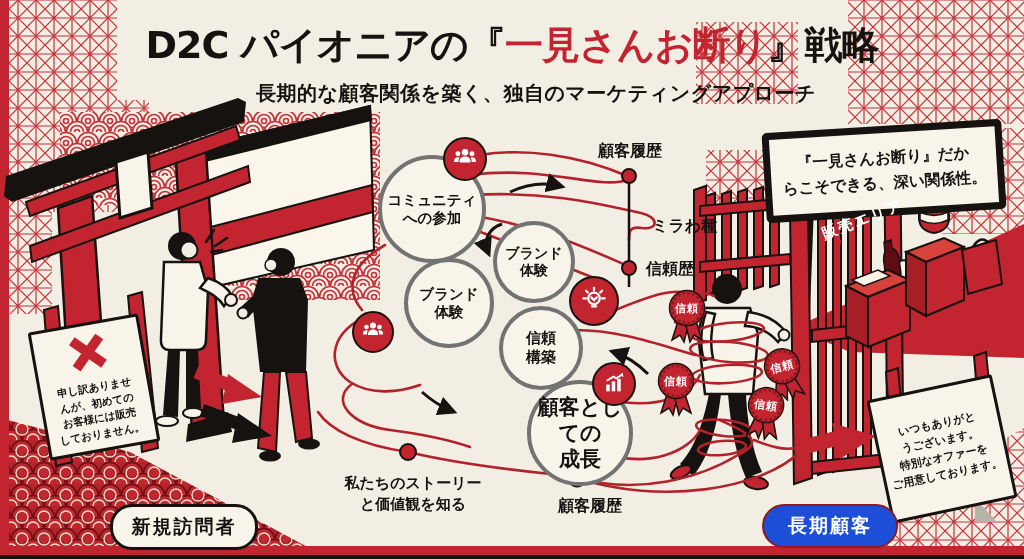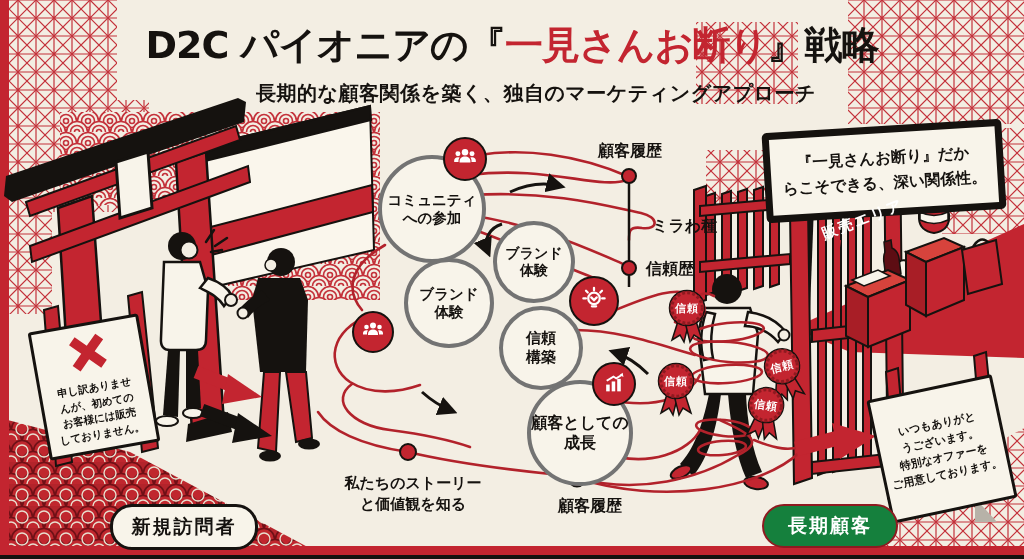--- a/index.html
+++ b/index.html
@@ -277,21 +277,21 @@
 <div class="abs subtitle">長期的な顧客関係を築く、独自のマーケティングアプローチ</div>
 
 <div class="abs node" style="left:378px;top:155px;width:100px;height:100px;font-size:14.5px;">コミュニティ
 への参加</div>
 <div class="abs node" style="left:493px;top:221px;width:74px;height:74px;font-size:14px;">ブランド
 体験</div>
 <div class="abs node" style="left:404px;top:258px;width:82px;height:82px;font-size:14.5px;">ブランド
 体験</div>
 <div class="abs node" style="left:499px;top:306px;width:76px;height:76px;font-size:15px;">信頼
 構築</div>
-<div class="abs node" style="left:527px;top:380px;width:98px;height:98px;font-size:16px;">顧客としての
+<div class="abs node" style="left:527px;top:380px;width:98px;height:98px;font-size:21px;">顧客としての
 成長</div>
 
 <div class="abs badge" style="left:443px;top:137px;width:40px;height:40px;">
   <span><svg width="26" height="26" viewBox="0 0 24 24">
           <g fill="#fff">
             <circle cx="12" cy="7.5" r="3"></circle>
             <circle cx="5.5" cy="9" r="2.3"></circle>
             <circle cx="18.5" cy="9" r="2.3"></circle>
             <path d="M12 11.5c-2.9 0-5 1.8-5 4.2v1.3h10v-1.3c0-2.4-2.1-4.2-5-4.2z"></path>
             <path d="M5.5 12.3c-2.1 0-3.5 1.3-3.5 3v1.2h4v-1c0-1.2.4-2.3 1.1-3a5 5 0 0 0-1.6-.2z"></path>
@@ -391,15 +391,15 @@
       </svg>
   <span class="rosette-label">信頼</span>
 </div>
 
 <div class="abs sign" style="left:878px;top:386px;width:122px;height:120px;transform:rotate(-12deg);font-size:11px;line-height:1.55;">いつもありがと
 うございます。
 特別なオファーを
 ご用意しております。</div>
 
 <div class="abs pill" style="left:110px;top:504px;width:142px;height:40px;background:#f8f4ea;border:3.5px solid #15120f;font-size:19px;">新規訪問者</div>
-<div class="abs pill" style="left:762px;top:504px;width:132px;height:40px;background:#15803d;border:2px solid #8e1a20;color:#fff;font-size:19px;">長期顧客</div>
+<div class="abs pill" style="left:762px;top:504px;width:132px;height:40px;background:#1d4ed8;border:2px solid #8e1a20;color:#fff;font-size:19px;">長期顧客</div>
 
 </div>
 
 </body></html>

